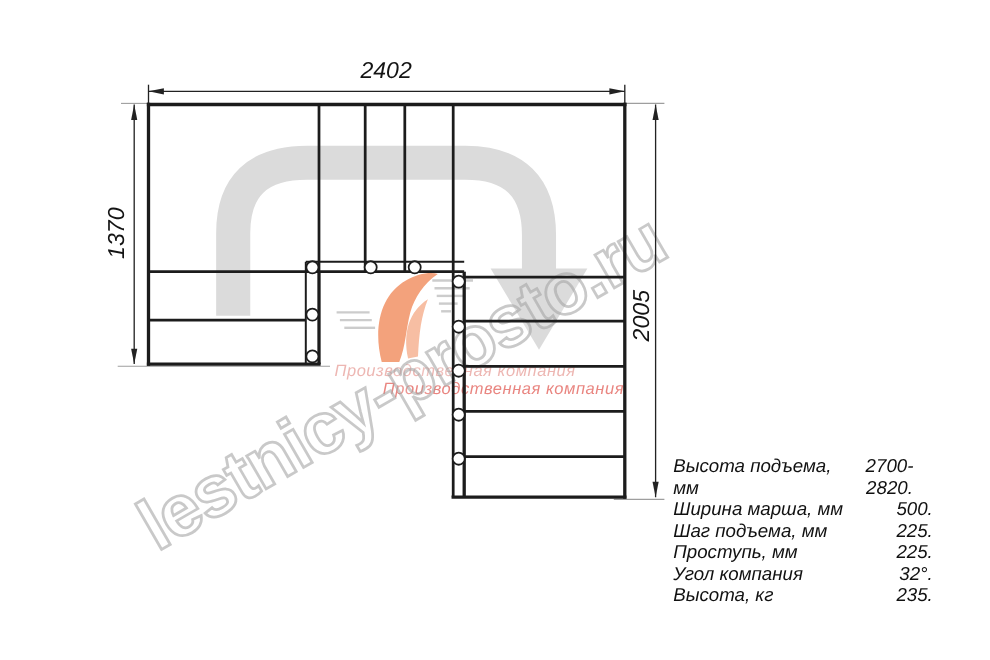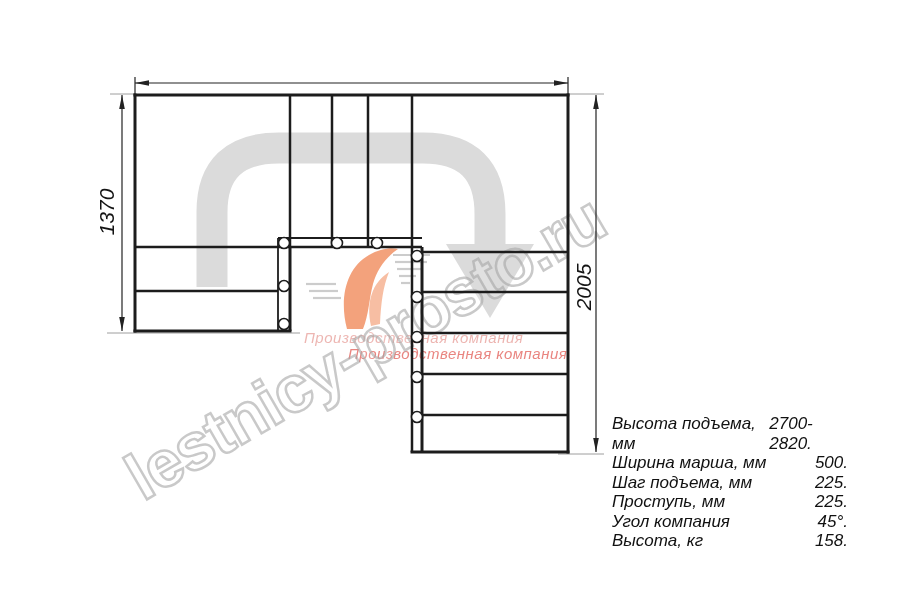--- a/index.html
+++ b/index.html
@@ -24,21 +24,21 @@
   .wm-company{
     position:absolute;font-style:italic;font-size:15px;letter-spacing:.5px;white-space:nowrap;margin-top:24px;
   }
   .wm-company.l1{left:304px;top:305px;color:rgba(222,122,114,0.55);}
   .wm-company.l2{left:348px;top:321px;color:rgba(228,103,96,0.80);}
   .specs{
     position:absolute;left:612px;top:414px;width:236px;
     font-style:italic;font-size:17px;line-height:19.5px;color:#111;
   }
   .spec-row{display:flex;justify-content:space-between;}
-  .spec-row .val{text-align:left;}
+  .spec-row .val{text-align:center;}
 </style>
 </head>
 <body>
 
 <div class="stage">
 
   <svg width="900" height="600" viewBox="0 0 900 600">
     <g>
       <path d="M212,287 L212,212 Q212,148 279,148 L423,148 Q490,148 490,214 L490,246" fill="none" stroke="#dbdbdb" stroke-width="31"></path>
       <polygon points="446,244 534,244 490,318" fill="#dbdbdb"></polygon>
@@ -131,20 +131,21 @@
     <g fill="#222">
       <polygon points="135,83 149,80.2 149,85.8"></polygon>
       <polygon points="568,83 554,80.2 554,85.8"></polygon>
       <polygon points="122,95 119.2,109 124.8,109"></polygon>
       <polygon points="122,331 119.2,317 124.8,317"></polygon>
       <polygon points="596,95 593.2,109 598.8,109"></polygon>
       <polygon points="596,452 593.2,438 598.8,438"></polygon>
     </g>
   </svg>
 
+  <div class="dim-label" style="left:301px;top:53px;width:100px;">2402</div>
   <div class="dim-label vert" style="left:61px;top:200px;width:92px;">1370</div>
   <div class="dim-label vert" style="left:538px;top:275px;width:92px;">2005</div>
 
   <div class="specs">
     <div class="spec-row">
       <span class="lbl">Высота подъема, мм</span>
       <span class="val">2700-2820.</span>
     </div>
     <div class="spec-row">
       <span class="lbl">Ширина марша, мм</span>
@@ -153,21 +154,21 @@
     <div class="spec-row">
       <span class="lbl">Шаг подъема, мм</span>
       <span class="val">225.</span>
     </div>
     <div class="spec-row">
       <span class="lbl">Проступь, мм</span>
       <span class="val">225.</span>
     </div>
     <div class="spec-row">
       <span class="lbl">Угол компания</span>
-      <span class="val">45°.</span>
+      <span class="val">32°.</span>
     </div>
     <div class="spec-row">
       <span class="lbl">Высота, кг</span>
-      <span class="val">158.</span>
+      <span class="val">235.</span>
     </div>
   </div>
 
 </div>
 
 </body></html>

